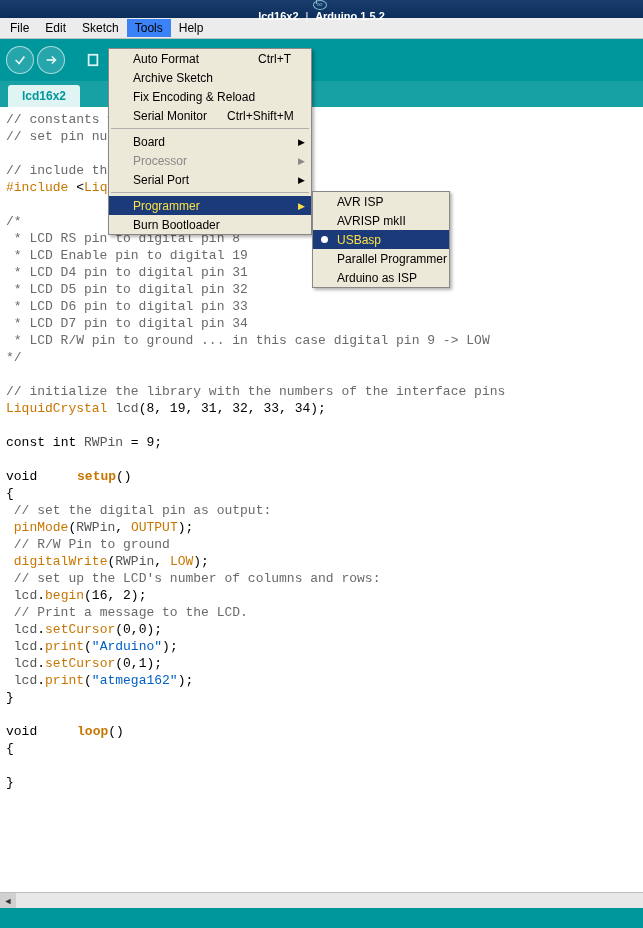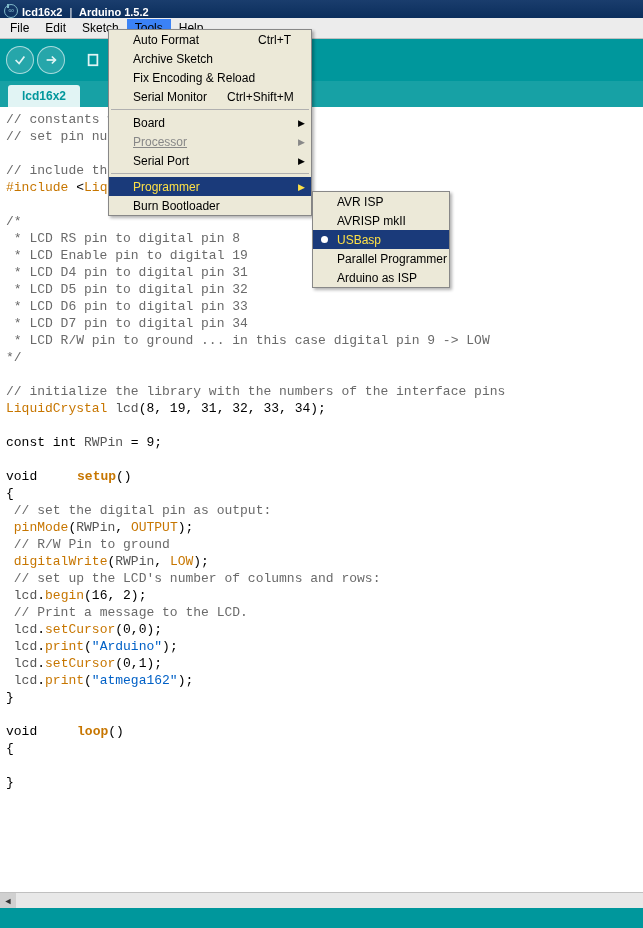--- a/index.html
+++ b/index.html
@@ -1,17 +1,17 @@
 <!DOCTYPE html>
 <html><head>
 <meta charset="utf-8">
 <style>
   * { margin:0; padding:0; box-sizing:border-box; }
   body { font-family: Verdana, Geneva, sans-serif; font-size:11px; width:643px; height:928px; overflow:hidden; background:#fff; }
-  .titlebar { height:18px; background:linear-gradient(to bottom,#1a3d6d,#0b2e5c); color:#fff; display:flex; align-items:flex-end; padding:0 4px; font-size:11px; }
+  .titlebar { height:18px; background:linear-gradient(to bottom,#1a3d6d,#0b2e5c); color:#fff; display:flex; align-items:center; padding:0 4px; font-size:11px;flex-direction:column; }
   .titlebar-icon { width:14px; height:14px; border:1.5px solid #7fb8c9; border-radius:50%; display:flex; align-items:center; justify-content:center; margin-right:4px; position:relative; }
   .titlebar-icon::before { content:""; position:absolute; width:1.5px; height:4px; background:#7fb8c9; top:-1px; left:2px; }
   .titlebar-icon::after { content:"∞"; color:#7fb8c9; font-size:8px; line-height:1; }
   .titlebar-text { font-weight:bold; }
   .titlebar-text .sep { font-weight:normal; margin:0 4px; }
   .menubar { height:21px; background:#ececec; border-bottom:1px solid #c0c0c0; display:flex; align-items:center; padding:0 2px; font-size:12px; color:#000; }
   .menubar-item { padding:2px 8px; cursor:default; }
   .menubar-item.active { background:#3b82f6; }
   .toolbar { height:42px; background:#00979c; display:flex; align-items:center; padding:0 6px; gap:3px; }
   .tool-btn { width:28px; height:28px; border-radius:3px; background:#00979c; display:flex; align-items:center; justify-content:center; cursor:pointer; }
@@ -30,26 +30,26 @@
   .code .gr { color:#6a6a6a; }
   .scrollbar-h { position:absolute; bottom:0; left:0; right:0; height:16px; background:#e8e8e8; border-top:1px solid #c0c0c0; }
   .scrollbar-h .arrow { position:absolute; width:16px; height:15px; background:#d0d0d0; display:flex; align-items:center; justify-content:center; font-size:9px; color:#333; top:0; }
   .scrollbar-h .arrow.left { left:0; }
   .footer { height:20px; background:#00979c; }
   
   .menu { position:absolute; background:#ece9d8; border:1px solid #888; box-shadow:2px 2px 3px rgba(0,0,0,0.3); font-size:12px; color:#000; }
   .menu-item { display:flex; align-items:center; height:19px; padding:0 20px 0 24px; white-space:nowrap; position:relative; cursor:default; }
   .menu-item.sel { background:#1a3a7a; color:#fde047; }
   .menu-item .shortcut { margin-left:auto; padding-left:20px; }
-  .menu-item.disabled { color:#888;text-decoration:underline; }
+  .menu-item.disabled { color:#888; }
   .menu-item .arrow { position:absolute; right:6px; font-size:9px; }
   .menu-item .radio { position:absolute; left:8px; width:7px; height:7px; border-radius:50%; background:#000; }
   .menu-item.sel .radio { background:#fff; }
   .menu-sep { height:1px; background:#b0b0b0; margin:3px 2px; }
-  .tools-menu { top:29px; left:108px; width:204px; }
+  .tools-menu { top:48px; left:108px; width:204px; }
   .prog-menu { top:191px; left:312px; width:138px; }
 </style>
 </head>
 <body>
 
 <div class="titlebar">
   <span class="titlebar-icon"></span>
   <span class="titlebar-text">
     <span>lcd16x2</span>
     <span class="sep">|</span>

